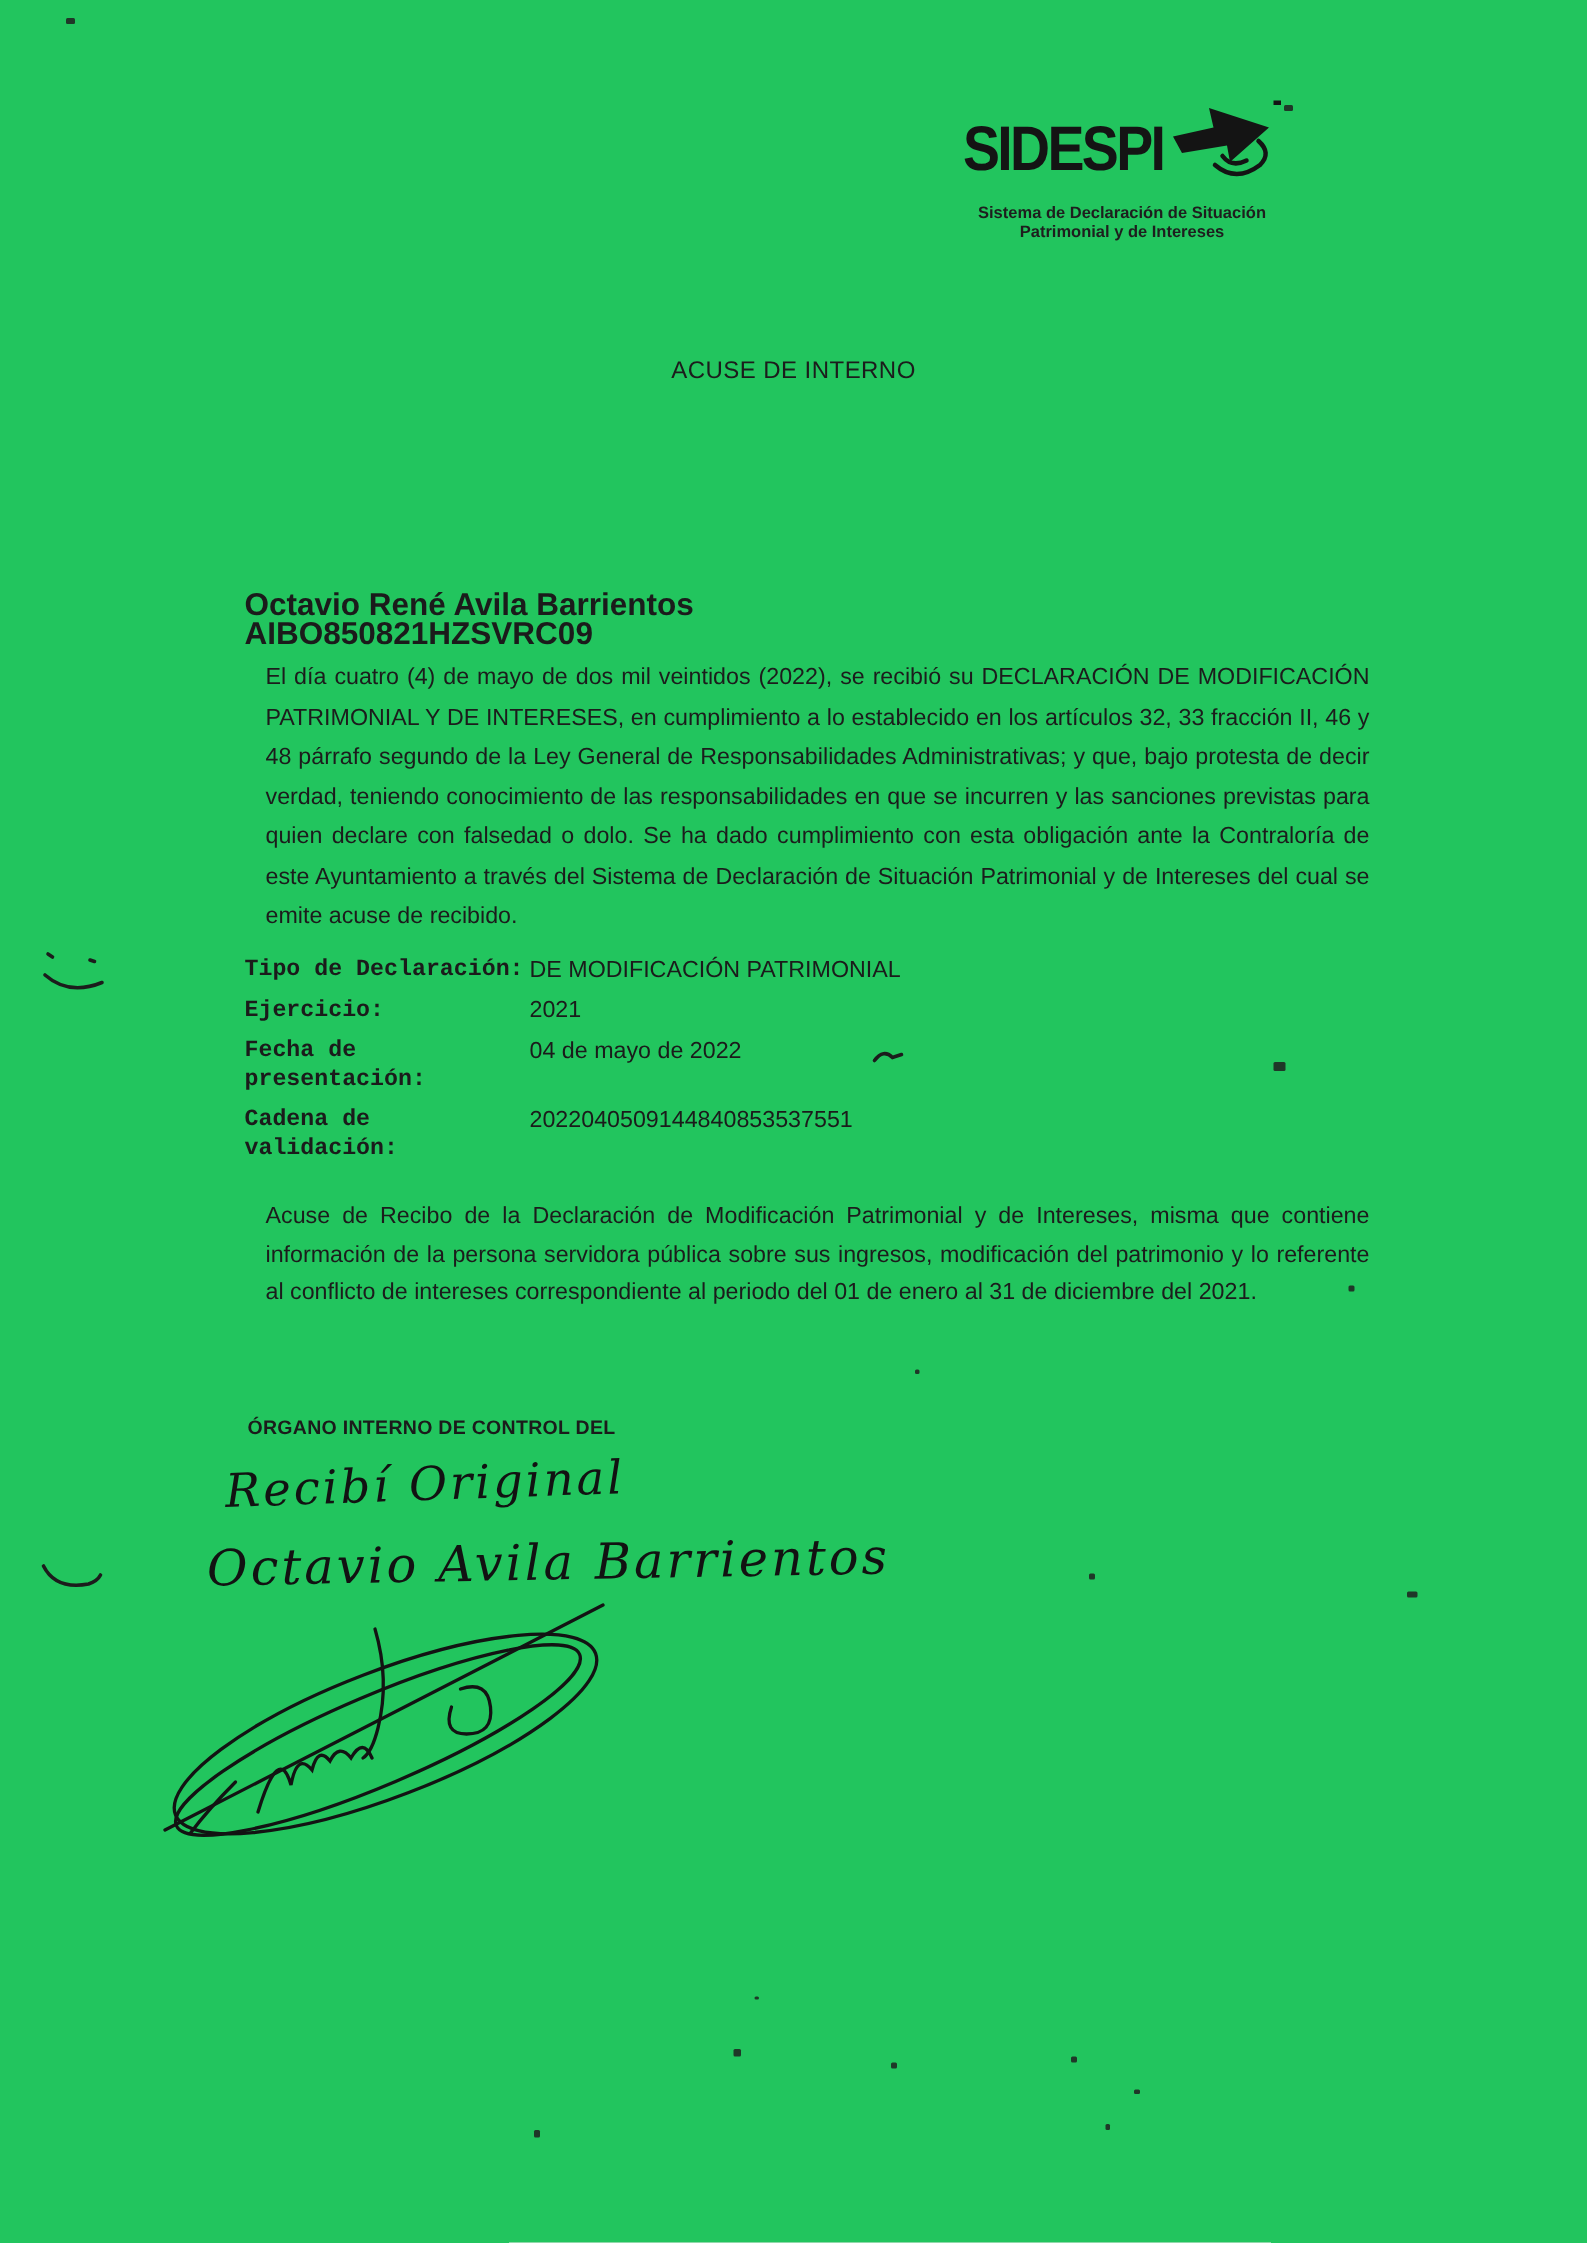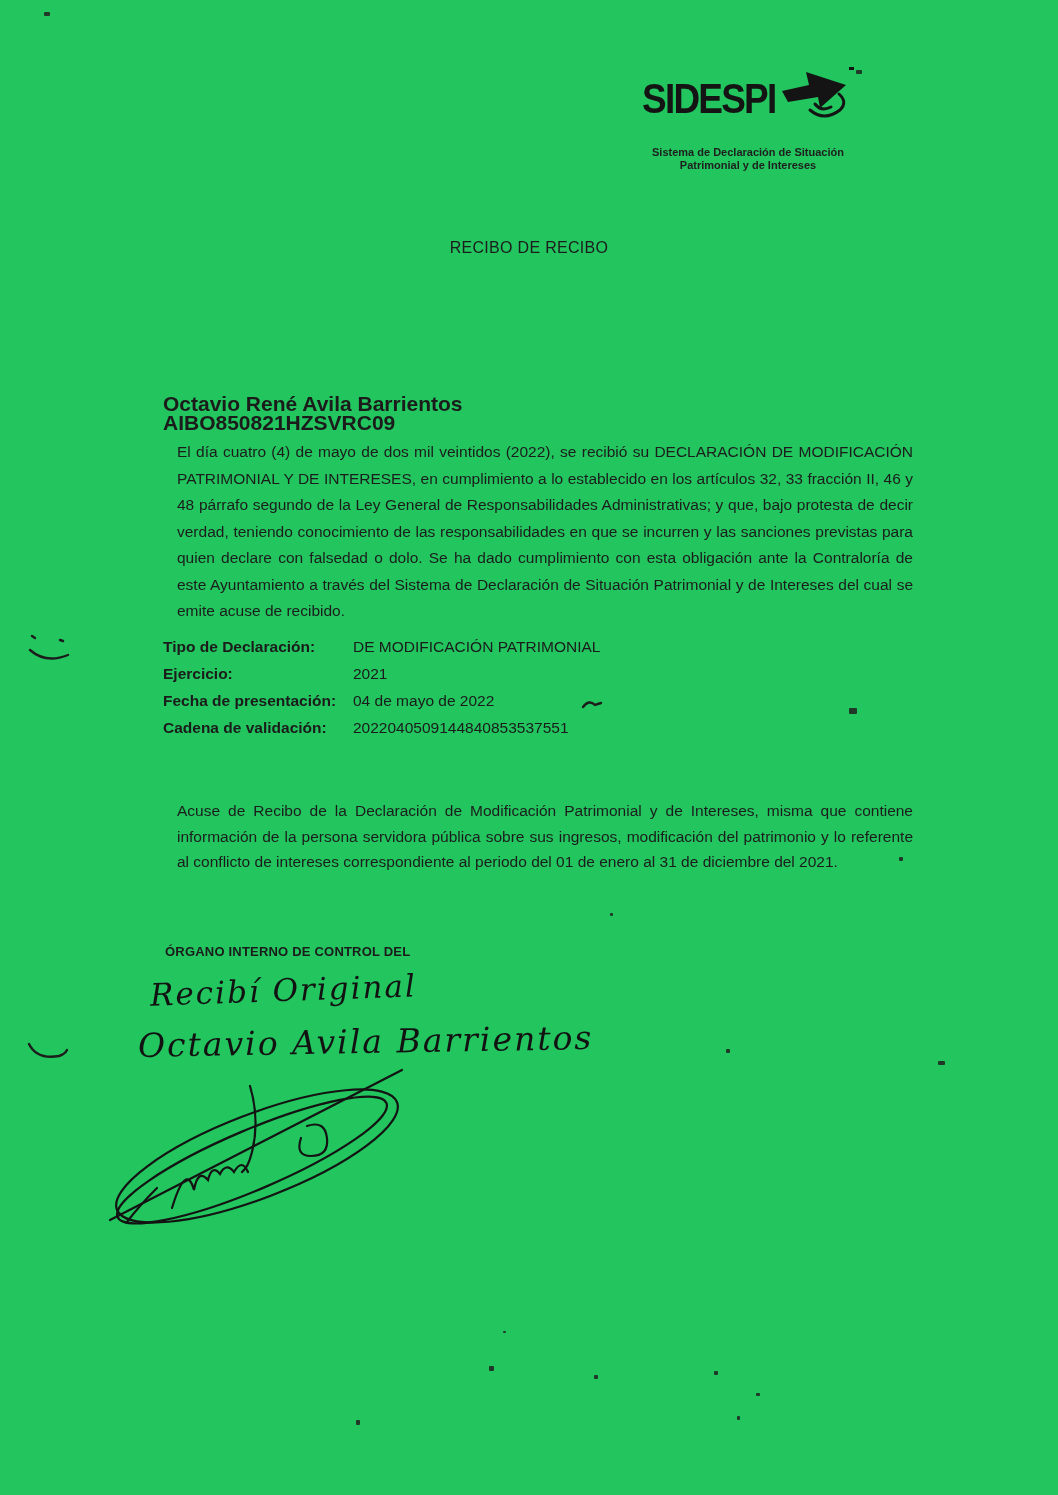--- a/index.html
+++ b/index.html
@@ -16,21 +16,21 @@
   
   .logo { position:absolute; left:642px; top:70px; width:230px; }
   .logo-row { display:flex; align-items:center; }
   .logo-text {
     font-weight:bold; font-size:42px; letter-spacing:-2px;
     transform:scaleX(.88); transform-origin:left center;
     color:#141414; white-space:nowrap;
   }
   .logo-arrow { margin-left:-14px; margin-top:-6px; flex:0 0 auto; }
   .logo-tagline {
-    margin-top:18px; width:212px; text-align:center;
+    margin-top:8px; width:212px; text-align:center;
     font-size:11px; line-height:13px; font-weight:bold; color:#1e1e1e;
   }
   .logo-tagline span { display:block; }
   
   .doc-title {
     position:absolute; left:0; top:238px; width:1058px;
     text-align:center; font-size:16px; line-height:19px;
     letter-spacing:.3px; color:#1c1c1c;
   }
   .doc-title span { display:block; }
@@ -46,21 +46,21 @@
     font-size:15.5px; text-align:justify; color:#1c1c1c;
   }
   .para1 { top:439px; line-height:26.5px; }
   .para2 { top:798px; line-height:25.5px; }
   
   .details {
     position:absolute; left:163px; top:637px; width:600px;
     display:grid; grid-template-columns:190px auto; row-gap:8px;
     font-size:15.5px; line-height:19px;
   }
-  .details .lbl { font-weight:bold; }
+  .details .lbl { font-weight:bold;font-family:Liberation Mono, monospace; }
   
   .oic-heading {
     position:absolute; left:165px; top:944px;
     font-size:13px; font-weight:bold; letter-spacing:.2px;
   }
   .hand {
     position:absolute; font-family:"DejaVu Serif", serif;
     font-style:italic; color:#121212; white-space:nowrap;
     letter-spacing:2px;
   }
@@ -87,21 +87,21 @@
         <rect x="69" y="3" width="5" height="3" fill="#141414"></rect>
       </svg>
     </div>
     <div class="logo-tagline">
       <span>Sistema de Declaración de Situación</span>
       <span>Patrimonial y de Intereses</span>
     </div>
   </div>
 
   <div class="doc-title">
-    <span>RECIBO DE RECIBO</span>
+    <span>ACUSE DE INTERNO</span>
   </div>
 
   <div class="recipient">
     <span>Octavio René Avila Barrientos</span>
     <span>AIBO850821HZSVRC09</span>
   </div>
 
   <p class="para para1">El día cuatro (4) de mayo de dos mil veintidos (2022), se recibió su DECLARACIÓN DE MODIFICACIÓN PATRIMONIAL Y DE INTERESES, en cumplimiento a lo establecido en los artículos 32, 33 fracción II, 46 y 48 párrafo segundo de la Ley General de Responsabilidades Administrativas; y que, bajo protesta de decir verdad, teniendo conocimiento de las responsabilidades en que se incurren y las sanciones previstas para quien declare con falsedad o dolo. Se ha dado cumplimiento con esta obligación ante la Contraloría de este Ayuntamiento a través del Sistema de Declaración de Situación Patrimonial y de Intereses del cual se emite acuse de recibido.</p>
 
   <div class="details">

